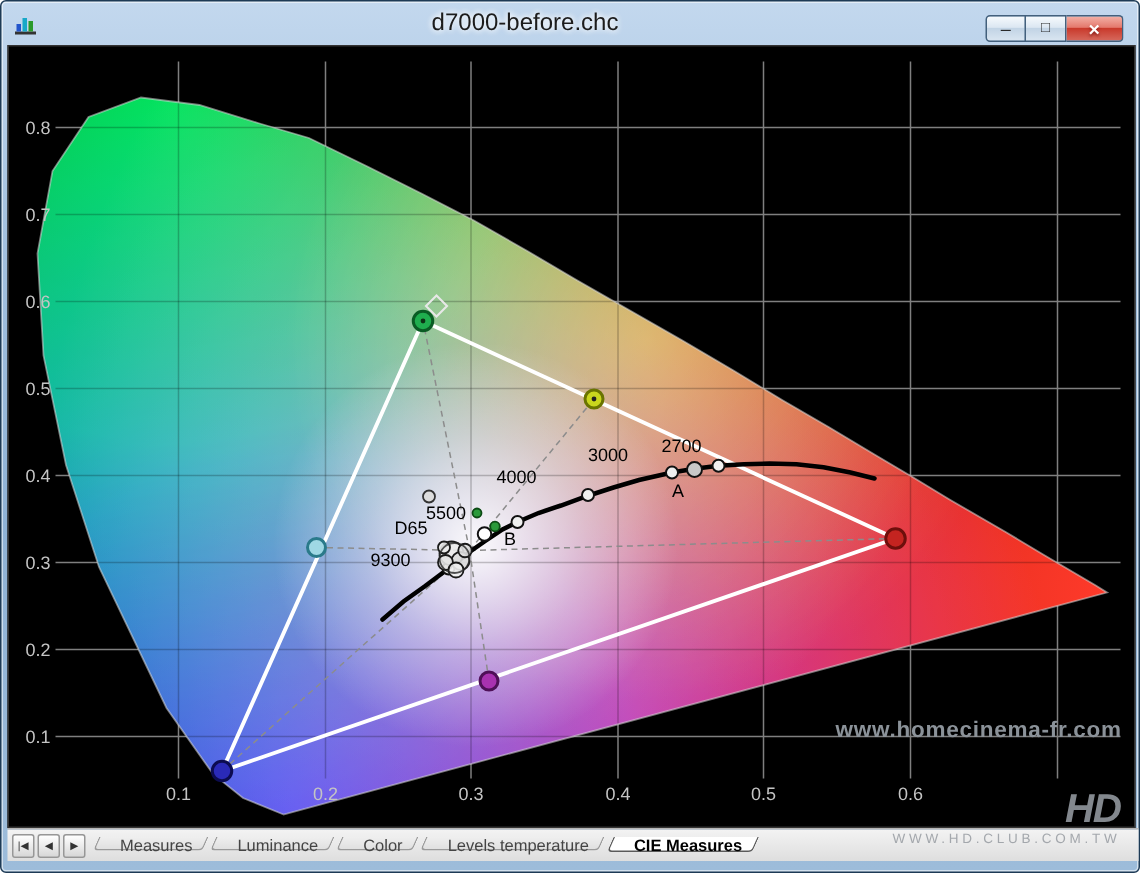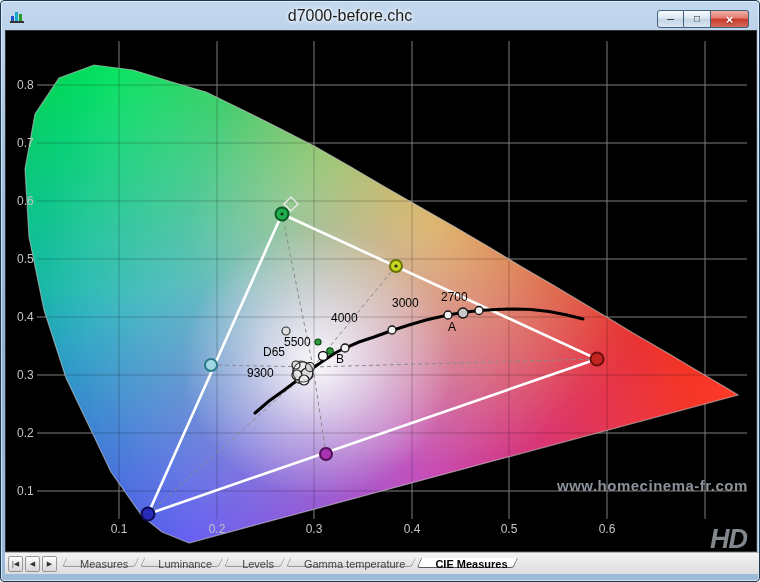--- a/index.html
+++ b/index.html
@@ -231,40 +231,41 @@
       </g>
 
       <text x="556" y="490" font-size="15" font-weight="bold" fill="#8b9299" letter-spacing="0.5">www.homecinema-fr.com</text>
     </svg>
   </div>
 
   <div class="wm-brand">
     <div class="wm-line1">
       <span class="wm-logo">HD</span>
     </div>
+    <div class="wm-line2">WWW.HD.CLUB.COM.TW</div>
   </div>
 
   <div class="tabbar">
     <div class="navs">
       <div class="nav-btn">|◀</div>
       <div class="nav-btn">◀</div>
       <div class="nav-btn">▶</div>
     </div>
     <div class="tabs">
       <div class="tab">
           <span>Measures</span>
         </div>
       <div class="tab">
           <span>Luminance</span>
         </div>
       <div class="tab">
-          <span>Levels</span>
-        </div>
-      <div class="tab">
-          <span>Gamma temperature</span>
+          <span>Color</span>
+        </div>
+      <div class="tab">
+          <span>Levels temperature</span>
         </div>
       <div class="tab active">
           <span>CIE Measures</span>
         </div>
     </div>
   </div>
 
 </div>
 
 </body></html>

